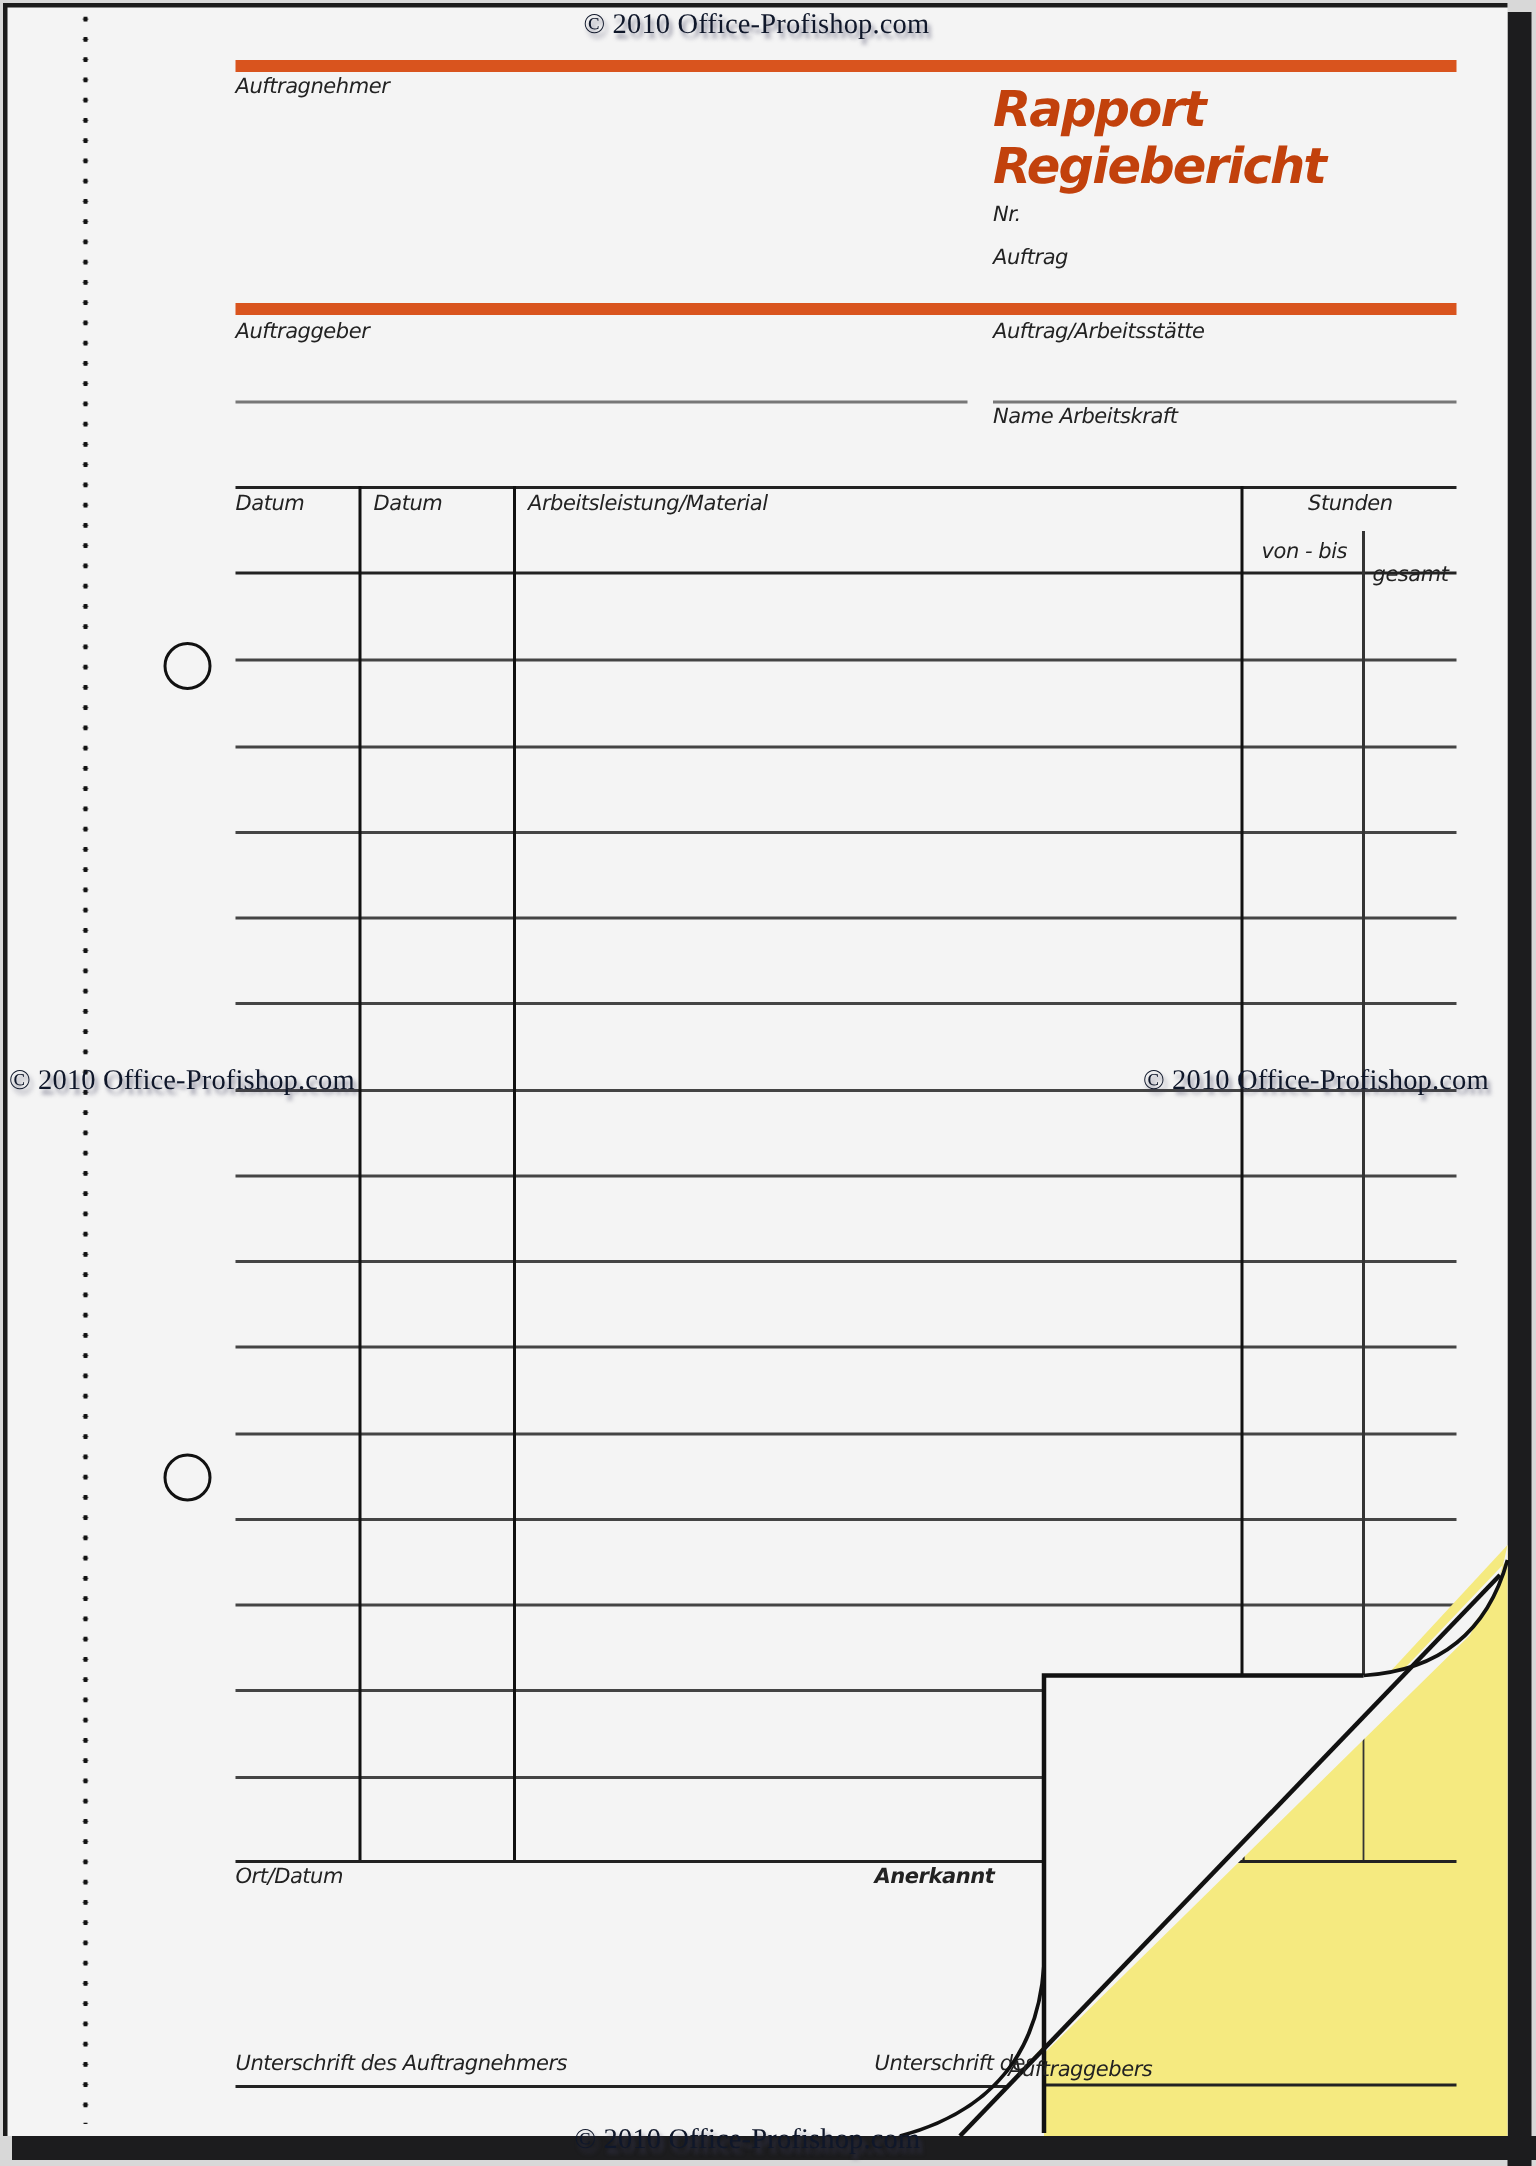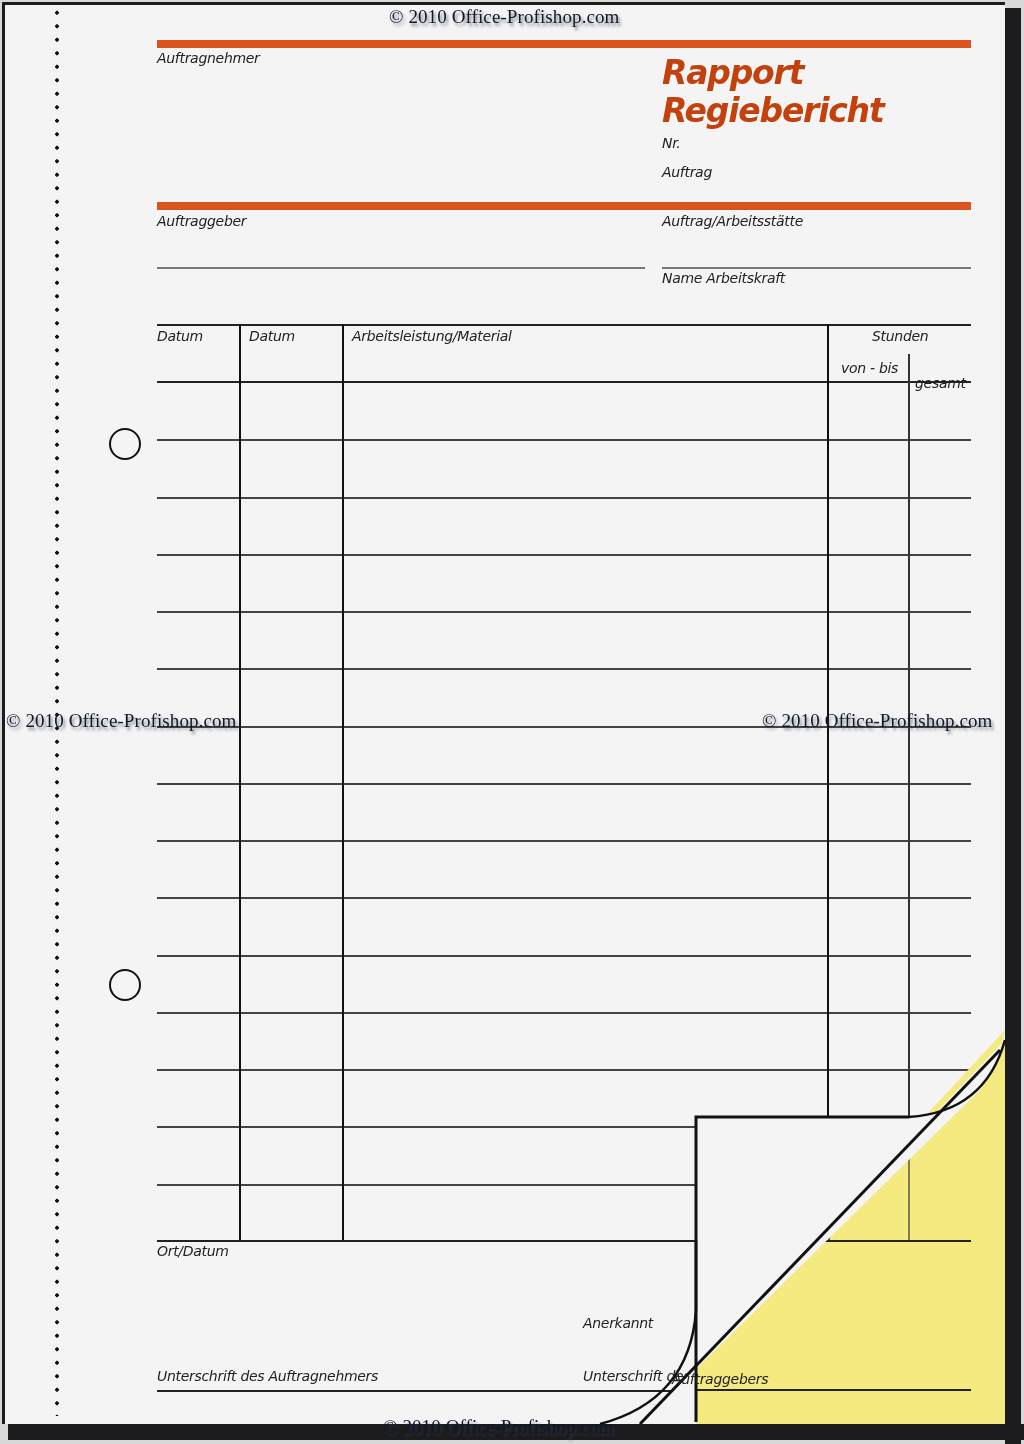--- a/index.html
+++ b/index.html
@@ -79,21 +79,21 @@
       </div>
 
     <div class="vline" style="left:239px; top:324px; height:918px;"></div>
     <div class="vline" style="left:342px; top:324px; height:918px;"></div>
     <div class="vline" style="left:827px; top:324px; height:918px;"></div>
     <div class="vline thin" style="left:908px; top:354px; height:888px;"></div>
     <div class="hline" style="left:157px; top:1240px; width:814px;"></div>
   </div>
 
   <div class="lbl" style="left:157px; top:1243px;">Ort/Datum</div>
-  <div class="lbl" style="left:583px; top:1315px;">Anerkannt</div>
+  <div class="lbl" style="left:583px; top:1243px;font-weight:bold;">Anerkannt</div>
   <div class="lbl" style="left:157px; top:1368px;text-align:center;">Unterschrift des Auftragnehmers</div>
   <div class="lbl" style="left:583px; top:1368px;">Unterschrift des Auftraggebers</div>
   <div class="hline" style="left:157px; top:1390px; width:814px;"></div>
 
   <svg class="curl-svg" viewBox="0 0 1024 1444">
 
     <polygon points="1005,1030 1005,1424 640,1424" fill="#f5ea80"></polygon>
 
     <line x1="829" y1="1183" x2="829" y2="1240" stroke="#222" stroke-width="1.5"></line>
     <line x1="909" y1="1152" x2="909" y2="1241" stroke="#333" stroke-width="1.2"></line>

